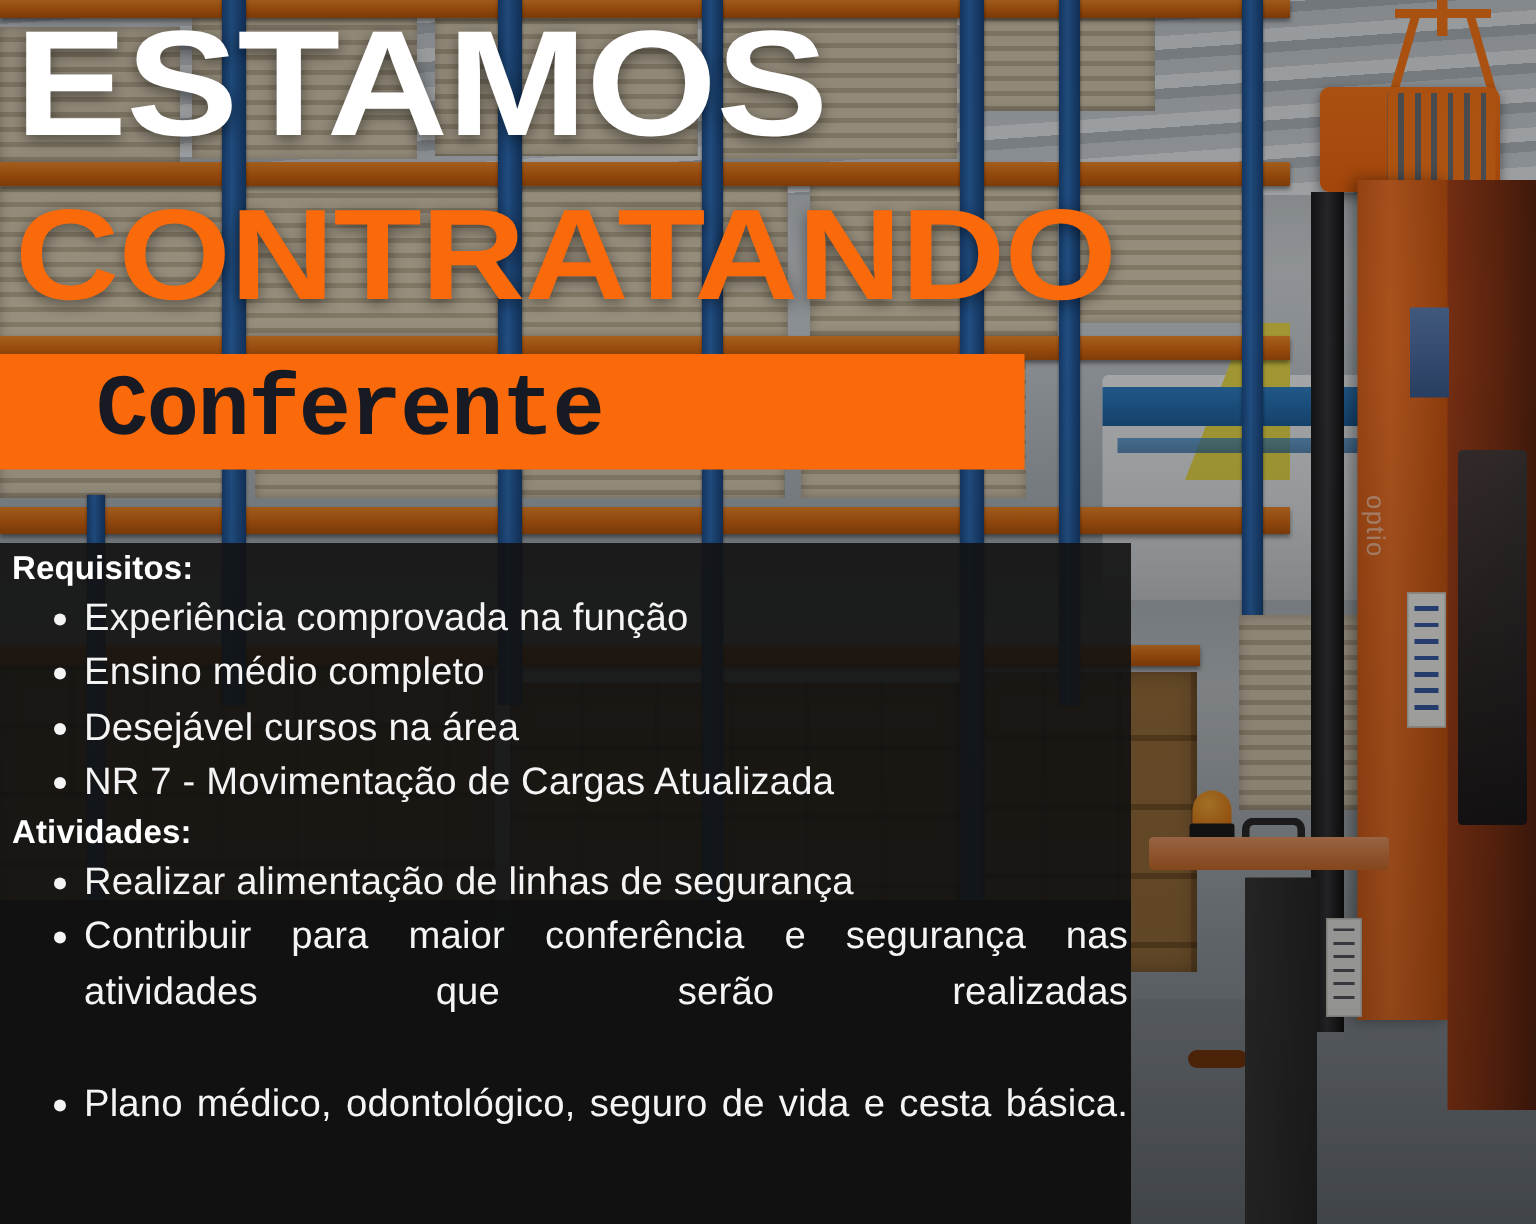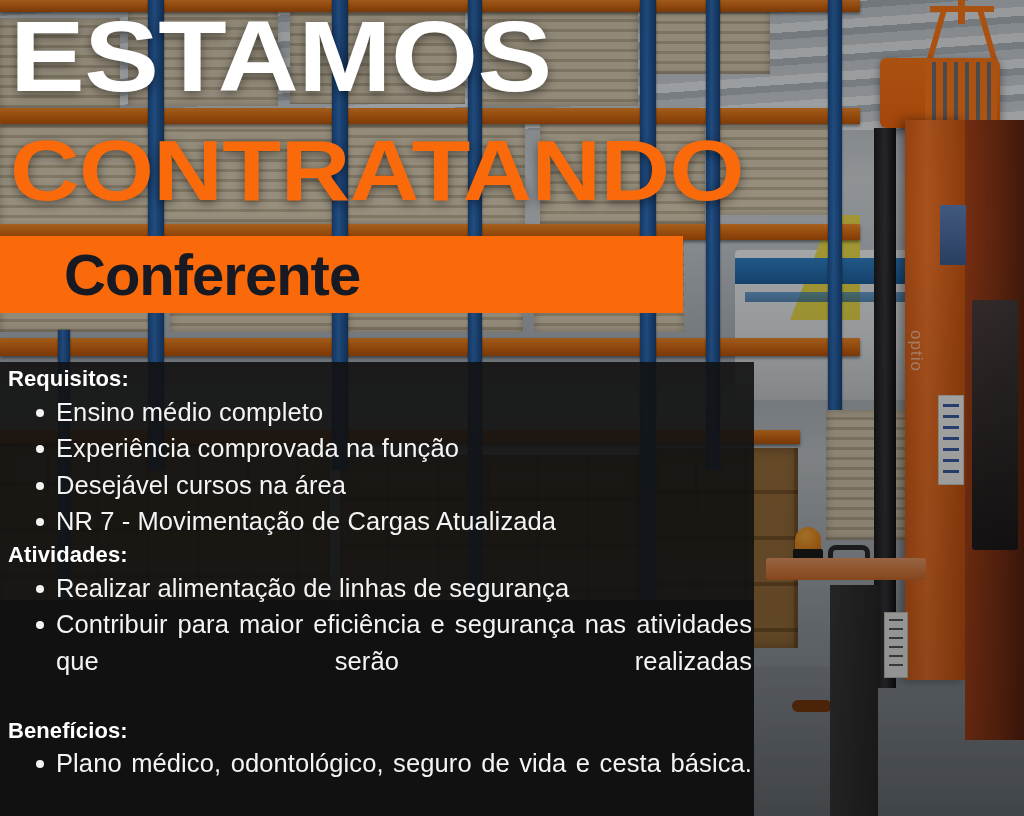--- a/index.html
+++ b/index.html
@@ -243,21 +243,21 @@
     background:#fa6a0a;
     display:flex; align-items:center;
   }
   #role-title {
     margin-left:64px;
     font-size:58px;
     font-weight:bold;
     color:#171a22;
     letter-spacing:-1px;
     line-height:1;
-    font-family:Liberation Sans, sans-serif;
+    font-family:Liberation Mono, monospace;
   }
 
   
   .content {
     position:absolute;
     left:8px; top:366px; width:744px;
     color:#f2f2f2;
     font-family:"Liberation Sans", sans-serif;
   }
   .sec-head {
@@ -373,32 +373,31 @@
   <div class="headline" id="h-contratando">CONTRATANDO</div>
 
   <div class="role-banner">
     <div id="role-title">Conferente</div>
   </div>
 
   <div class="content">
 
     <h2 class="sec-head">Requisitos:</h2>
     <ul class="bullets">
+      <li>Experiência comprovada na função</li>
       <li>Ensino médio completo</li>
-      <li>Experiência comprovada na função</li>
       <li>Desejável cursos na área</li>
       <li>NR 7 - Movimentação de Cargas Atualizada</li>
     </ul>
 
     <h2 class="sec-head">Atividades:</h2>
     <ul class="bullets">
       <li>Realizar alimentação de linhas de segurança</li>
-      <li class="justified">Contribuir para maior eficiência e segurança nas atividades que serão realizadas</li>
+      <li class="justified">Contribuir para maior conferência e segurança nas atividades que serão realizadas</li>
     </ul>
 
-    <h2 class="sec-head">Benefícios:</h2>
     <ul class="bullets">
       <li class="justified">Plano médico, odontológico, seguro de vida e cesta básica.</li>
     </ul>
 
   </div>
 
 </div>
 
 </body></html>

